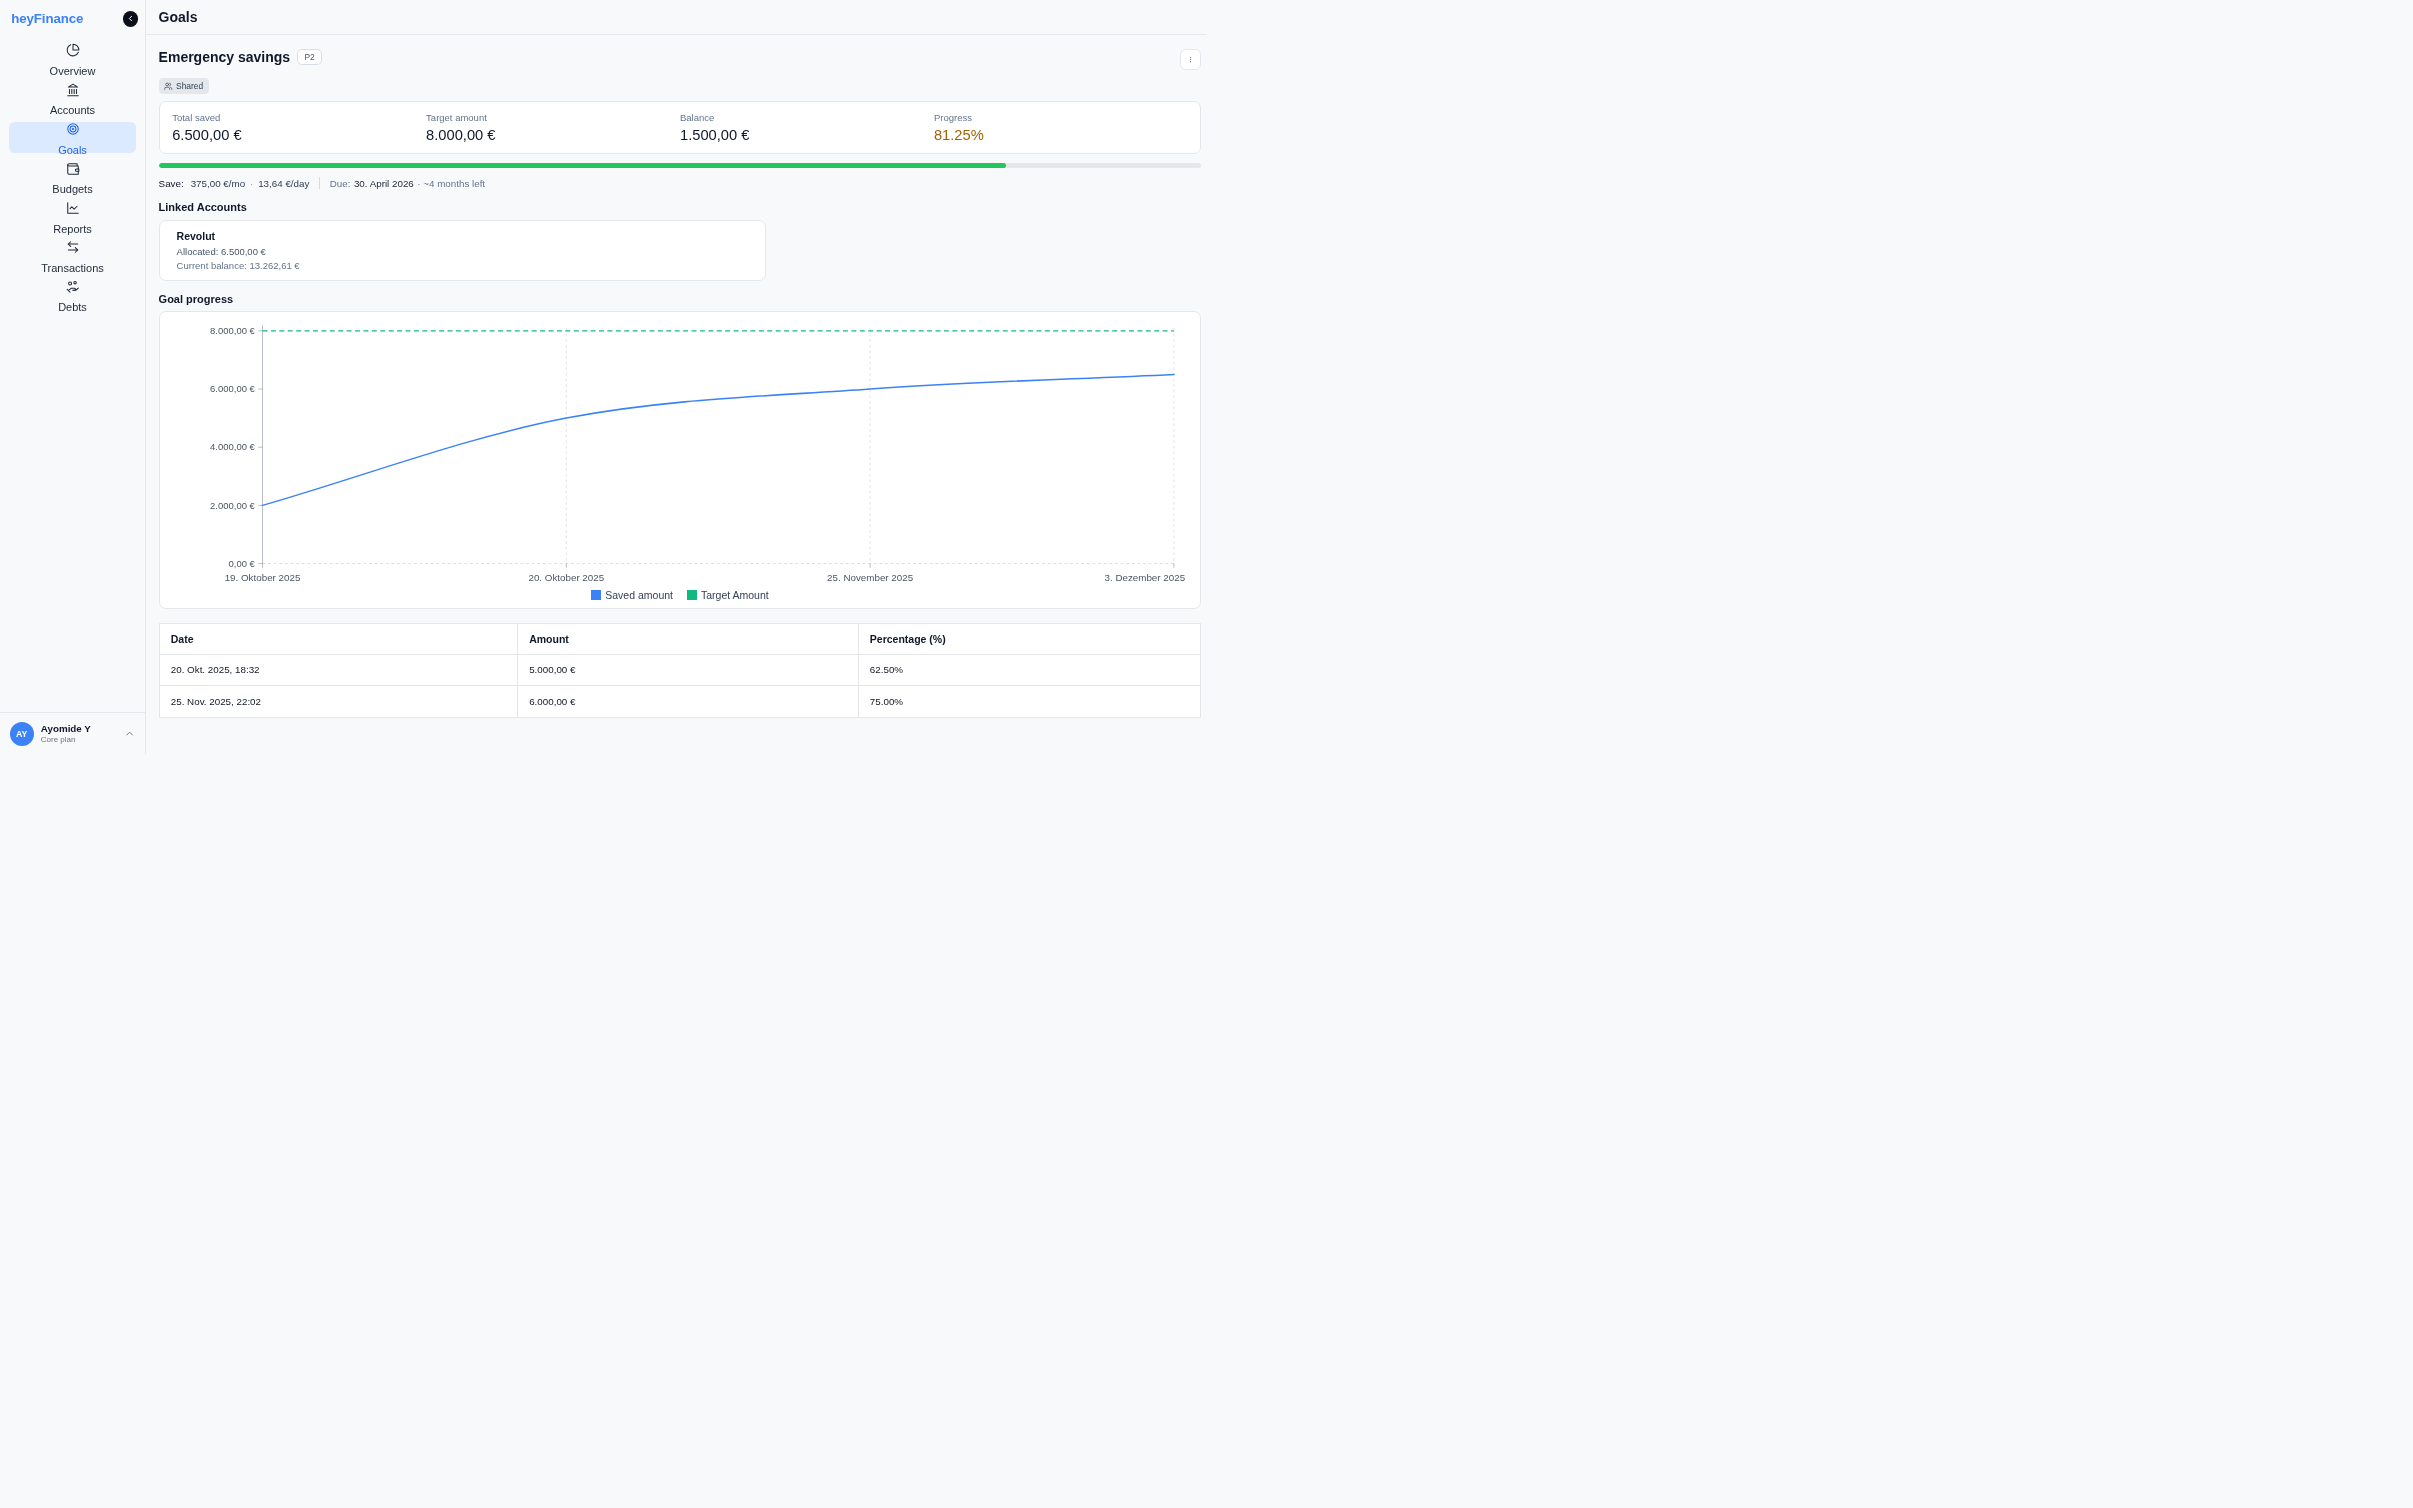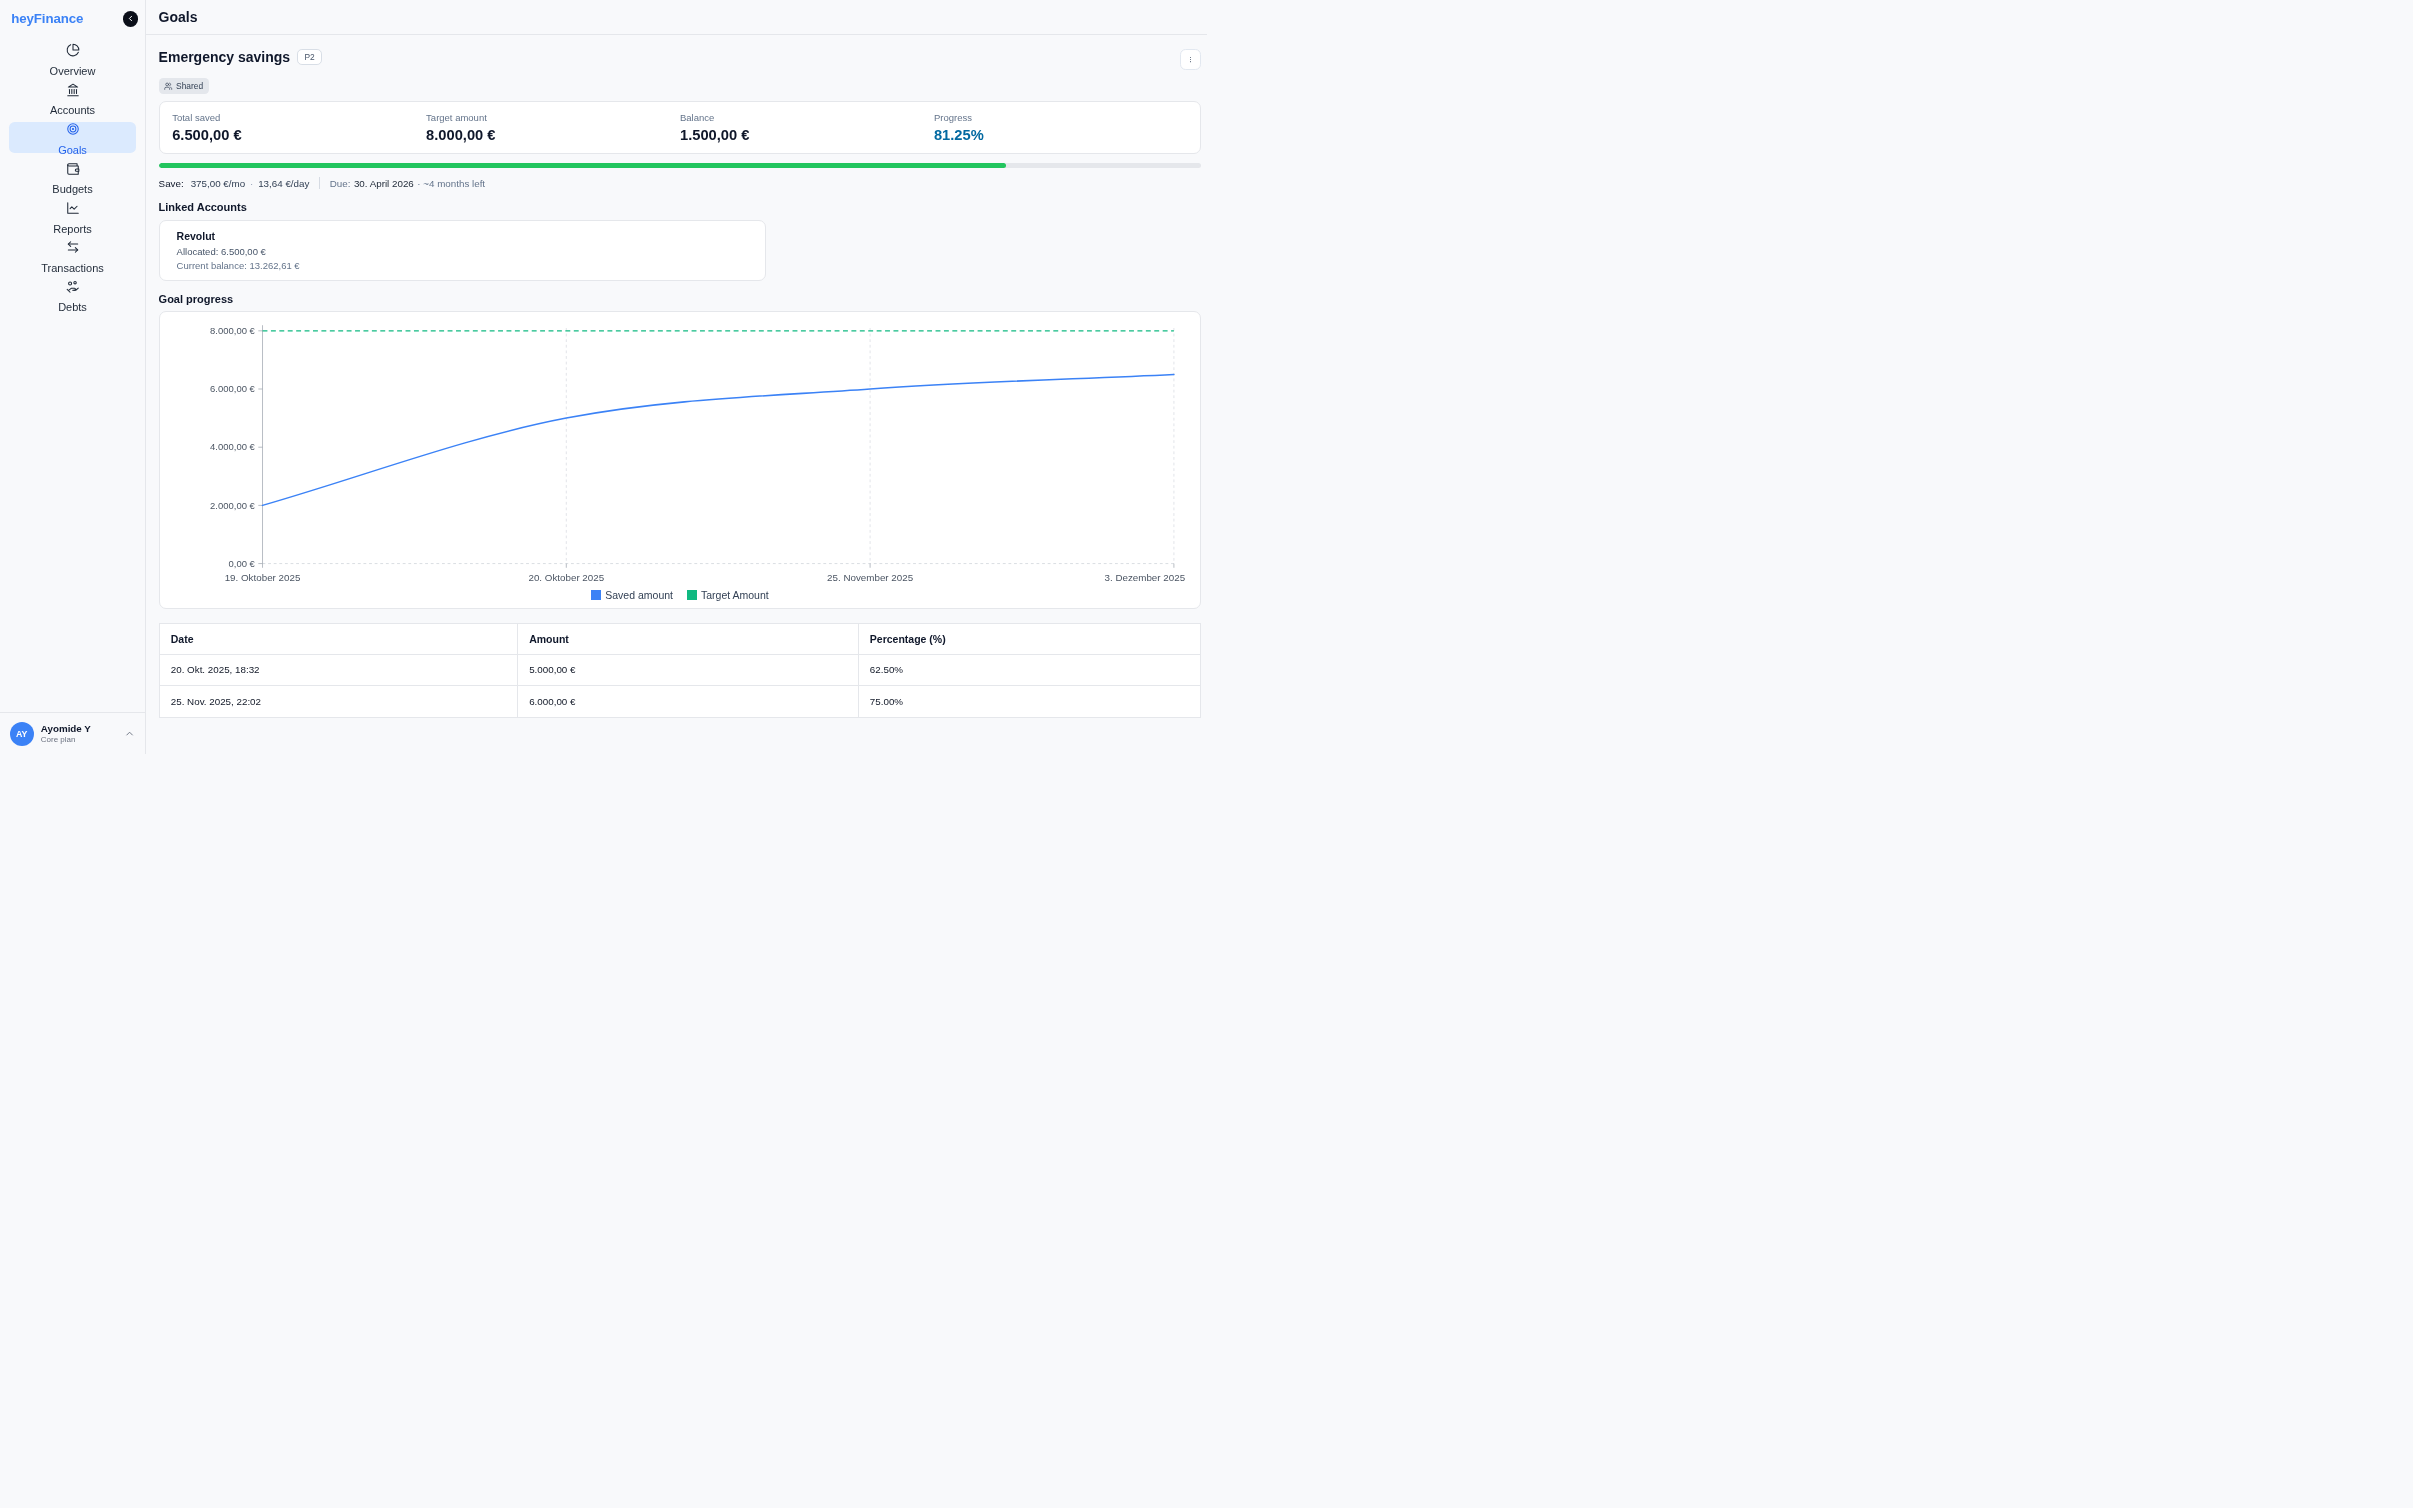--- a/index.html
+++ b/index.html
@@ -40,22 +40,22 @@
   .p-badge { border:0.7px solid #d8dee6; background:#fff; border-radius:4.9px; padding:2.1px 6.3px; font-size:8.4px; color:#475569; font-weight:500; }
   .kebab { width:21px; height:21px; border:0.7px solid #e2e8f0; background:#fff; border-radius:5.6px; display:flex; align-items:center; justify-content:center; cursor:pointer; }
   .kebab svg { width:11.2px; height:11.2px; }
 
   .shared-badge { display:inline-flex; align-items:center; gap:3.5px; background:#e4e7ec; border-radius:4.2px; padding:2.8px 5.6px; font-size:8.4px; color:#334155; margin-top:8.4px; font-weight:500; }
   .shared-badge svg { width:8.4px; height:8.4px; }
 
   .stats-card { margin-top:7px; background:#fff; border:0.7px solid #e5e7eb; border-radius:7px; padding:10.5px 12.6px; display:flex; }
   .stat { flex:1; }
   .stat-label { font-size:9.5px; color:#64748b; }
-  .stat-value { font-size:14.7px; font-weight:700; margin-top:3.5px; color:#0f172a; }
-  .stat-value.accent { color:#0369a1; }
+  .stat-value { font-size:14.7px; font-weight:400; margin-top:3.5px; color:#0f172a; }
+  .stat-value.accent { color:#a16207; }
 
   .progress-track { margin-top:8.4px; height:5.6px; border-radius:3.5px; background:#e5e7eb; overflow:hidden; }
   .progress-fill { height:100%; border-radius:3.5px; }
 
   .save-row { margin-top:9px; display:flex; align-items:center; font-size:9.8px; color:#334155; }
   .save-label { color:#0f172a; font-weight:500; margin-right:7px; }
   .dot { color:#94a3b8; margin:0 4.9px; }
   .vdiv { width:0.7px; height:11.2px; background:#d6dbe3; margin:0 9.8px; }
   .due-label { color:#64748b; margin-right:3.5px; }
   .due-date { color:#1f2937; }

